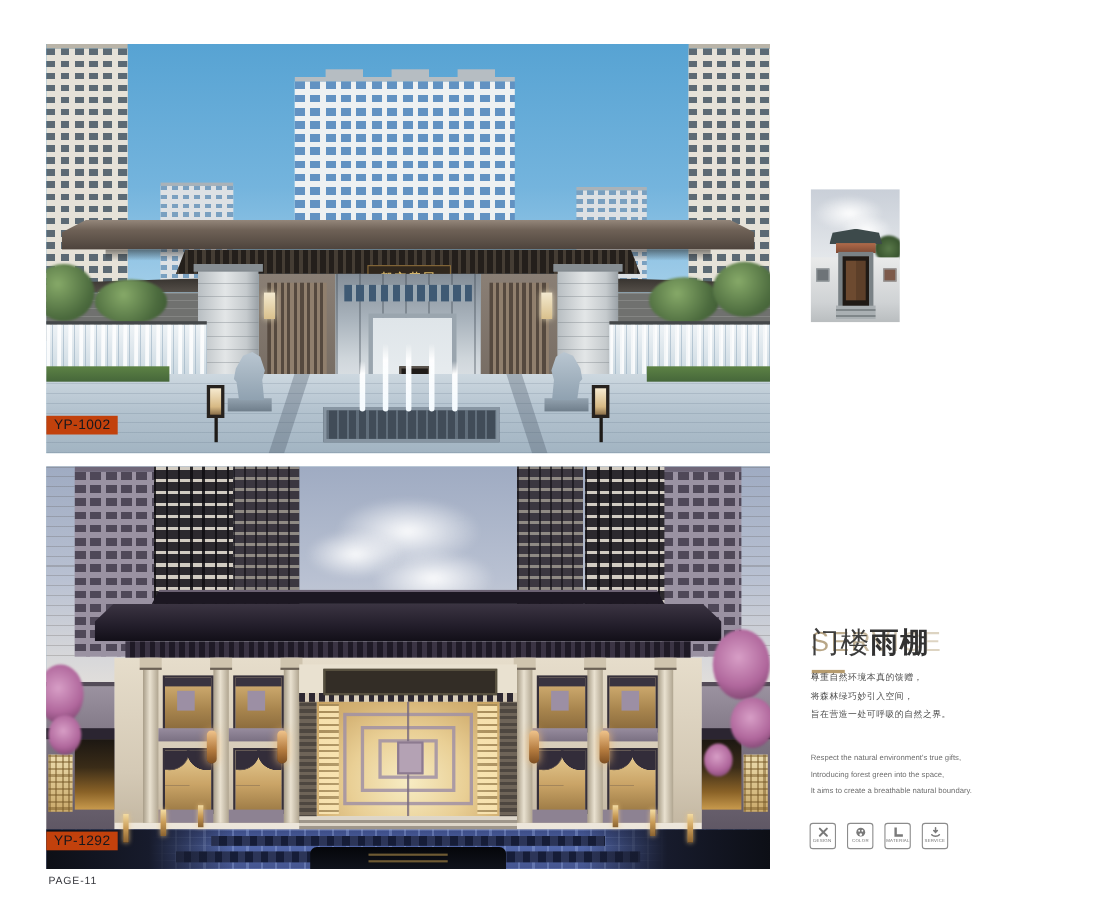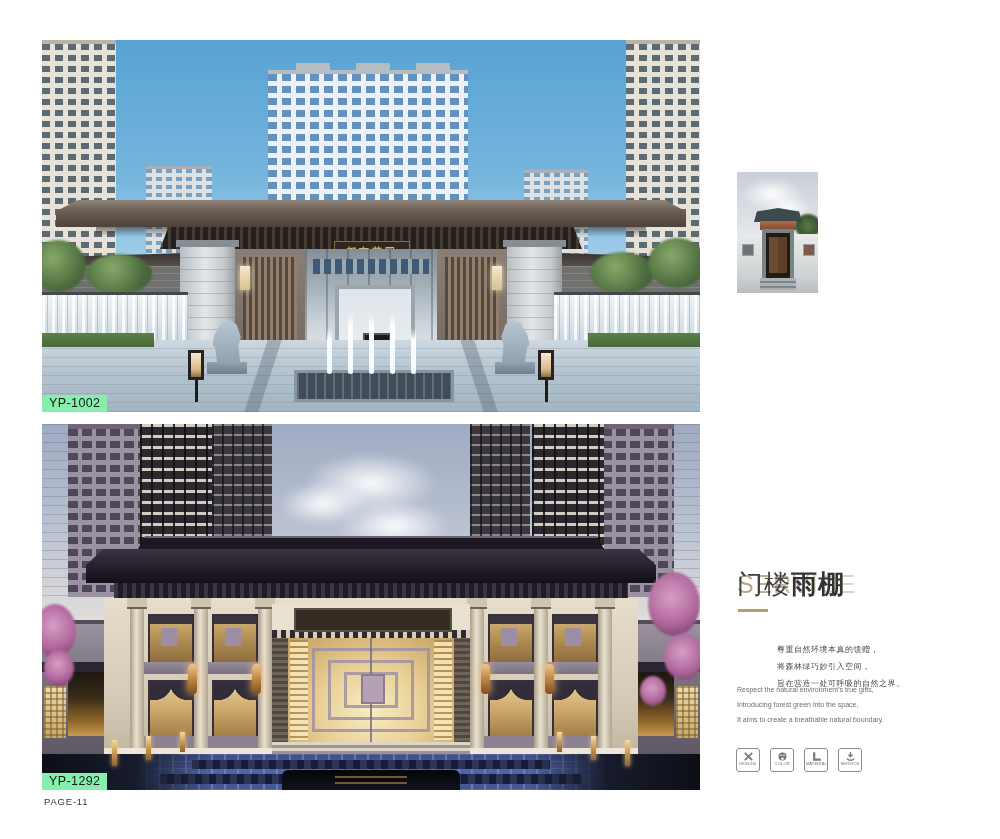--- a/index.html
+++ b/index.html
@@ -4,21 +4,21 @@
 <style>
   html,body{margin:0;padding:0;background:#fff;}
   .page{position:relative;width:1000px;height:839px;background:#ffffff;overflow:hidden;
         font-family:"Liberation Sans",sans-serif;}
 
   
   .fig{position:absolute;overflow:hidden;background:#9db6c8;}
   .fig *{position:absolute;}
   .fig-top{left:42px;top:40px;width:658px;height:372px;}
   .fig-bottom{left:42px;top:424px;width:658px;height:366px;}
-  .fig-code{left:0;bottom:0;background:#86efac;color:#17171c;padding:1px 7px 2px;
+  .fig-code{left:0;bottom:17px;background:#c2410c;color:#17171c;padding:1px 7px 2px;
             font-size:12.5px;letter-spacing:.4px;z-index:40;}
 
   
   .t_sky{inset:0;background:linear-gradient(180deg,#57a3d3 0%,#74b4dd 35%,#9fcce8 58%,#c9e2f1 72%,#dcebf4 82%);}
   .t_tower_c{left:226px;top:30px;width:200px;height:140px;border-top:4px solid #b6bdc2;
     background:repeating-linear-gradient(90deg,transparent 0 9px,#eef1f2 9px 14px),
                repeating-linear-gradient(180deg,#6292c2 0 7px,#eef1f2 7px 12px);}
   .t_tower_c::before{content:"";position:absolute;top:-11px;left:28px;width:34px;height:7px;background:#b6bdc2;
     box-shadow:60px 0 0 #b6bdc2,120px 0 0 #b6bdc2;}
   .t_tower_s{top:0;width:74px;height:236px;border-top:4px solid #b9b4a8;
@@ -196,22 +196,22 @@
     background:repeating-linear-gradient(180deg,#aab0b3 0 3px,#7f8689 3px 5px);}
 
   .title-block{position:absolute;left:737px;top:544px;width:200px;height:70px;}
   .title-en{position:absolute;left:0;top:0;font-size:25px;line-height:27px;letter-spacing:1.5px;
     color:#c6b594;font-weight:500;
     background:linear-gradient(90deg,#b3a07f,#ddd4c2 85%);
     -webkit-background-clip:text;background-clip:text;-webkit-text-fill-color:transparent;}
   .title-zh{position:absolute;left:0;top:23px;font-size:26px;color:#3d3d3d;letter-spacing:1px;}
   .title-zh .bold{font-weight:bold;color:#323232;}
   .gold-line{position:absolute;left:738px;top:609px;width:30px;height:3px;background:#b79c6e;}
-  .para-zh{position:absolute;left:737px;top:641px;font-size:8px;line-height:17px;
-    color:#4e4e4e;letter-spacing:.5px;margin-left:40px;}
+  .para-zh{position:absolute;left:737px;top:607px;font-size:8px;line-height:17px;
+    color:#4e4e4e;letter-spacing:.5px;}
   .para-en{position:absolute;left:737px;top:682px;font-size:7px;line-height:15px;color:#6e6e6e;}
   .badges{position:absolute;left:736px;top:748px;display:flex;gap:10px;}
   .badge{width:24px;height:24px;border:1px solid #8c8c8c;border-radius:3px;background:#fff;
     display:flex;flex-direction:column;align-items:center;justify-content:flex-start;padding-top:2px;box-sizing:border-box;}
   .badge svg{display:block;}
   .badge-label{display:block;font-size:8px;transform:scale(.5);transform-origin:50% 0;
     letter-spacing:.4px;color:#6f6f6f;line-height:1;white-space:nowrap;}
 
   .page-num{position:absolute;left:44px;top:796px;font-size:9.5px;color:#34353b;letter-spacing:.8px;}
 </style>

